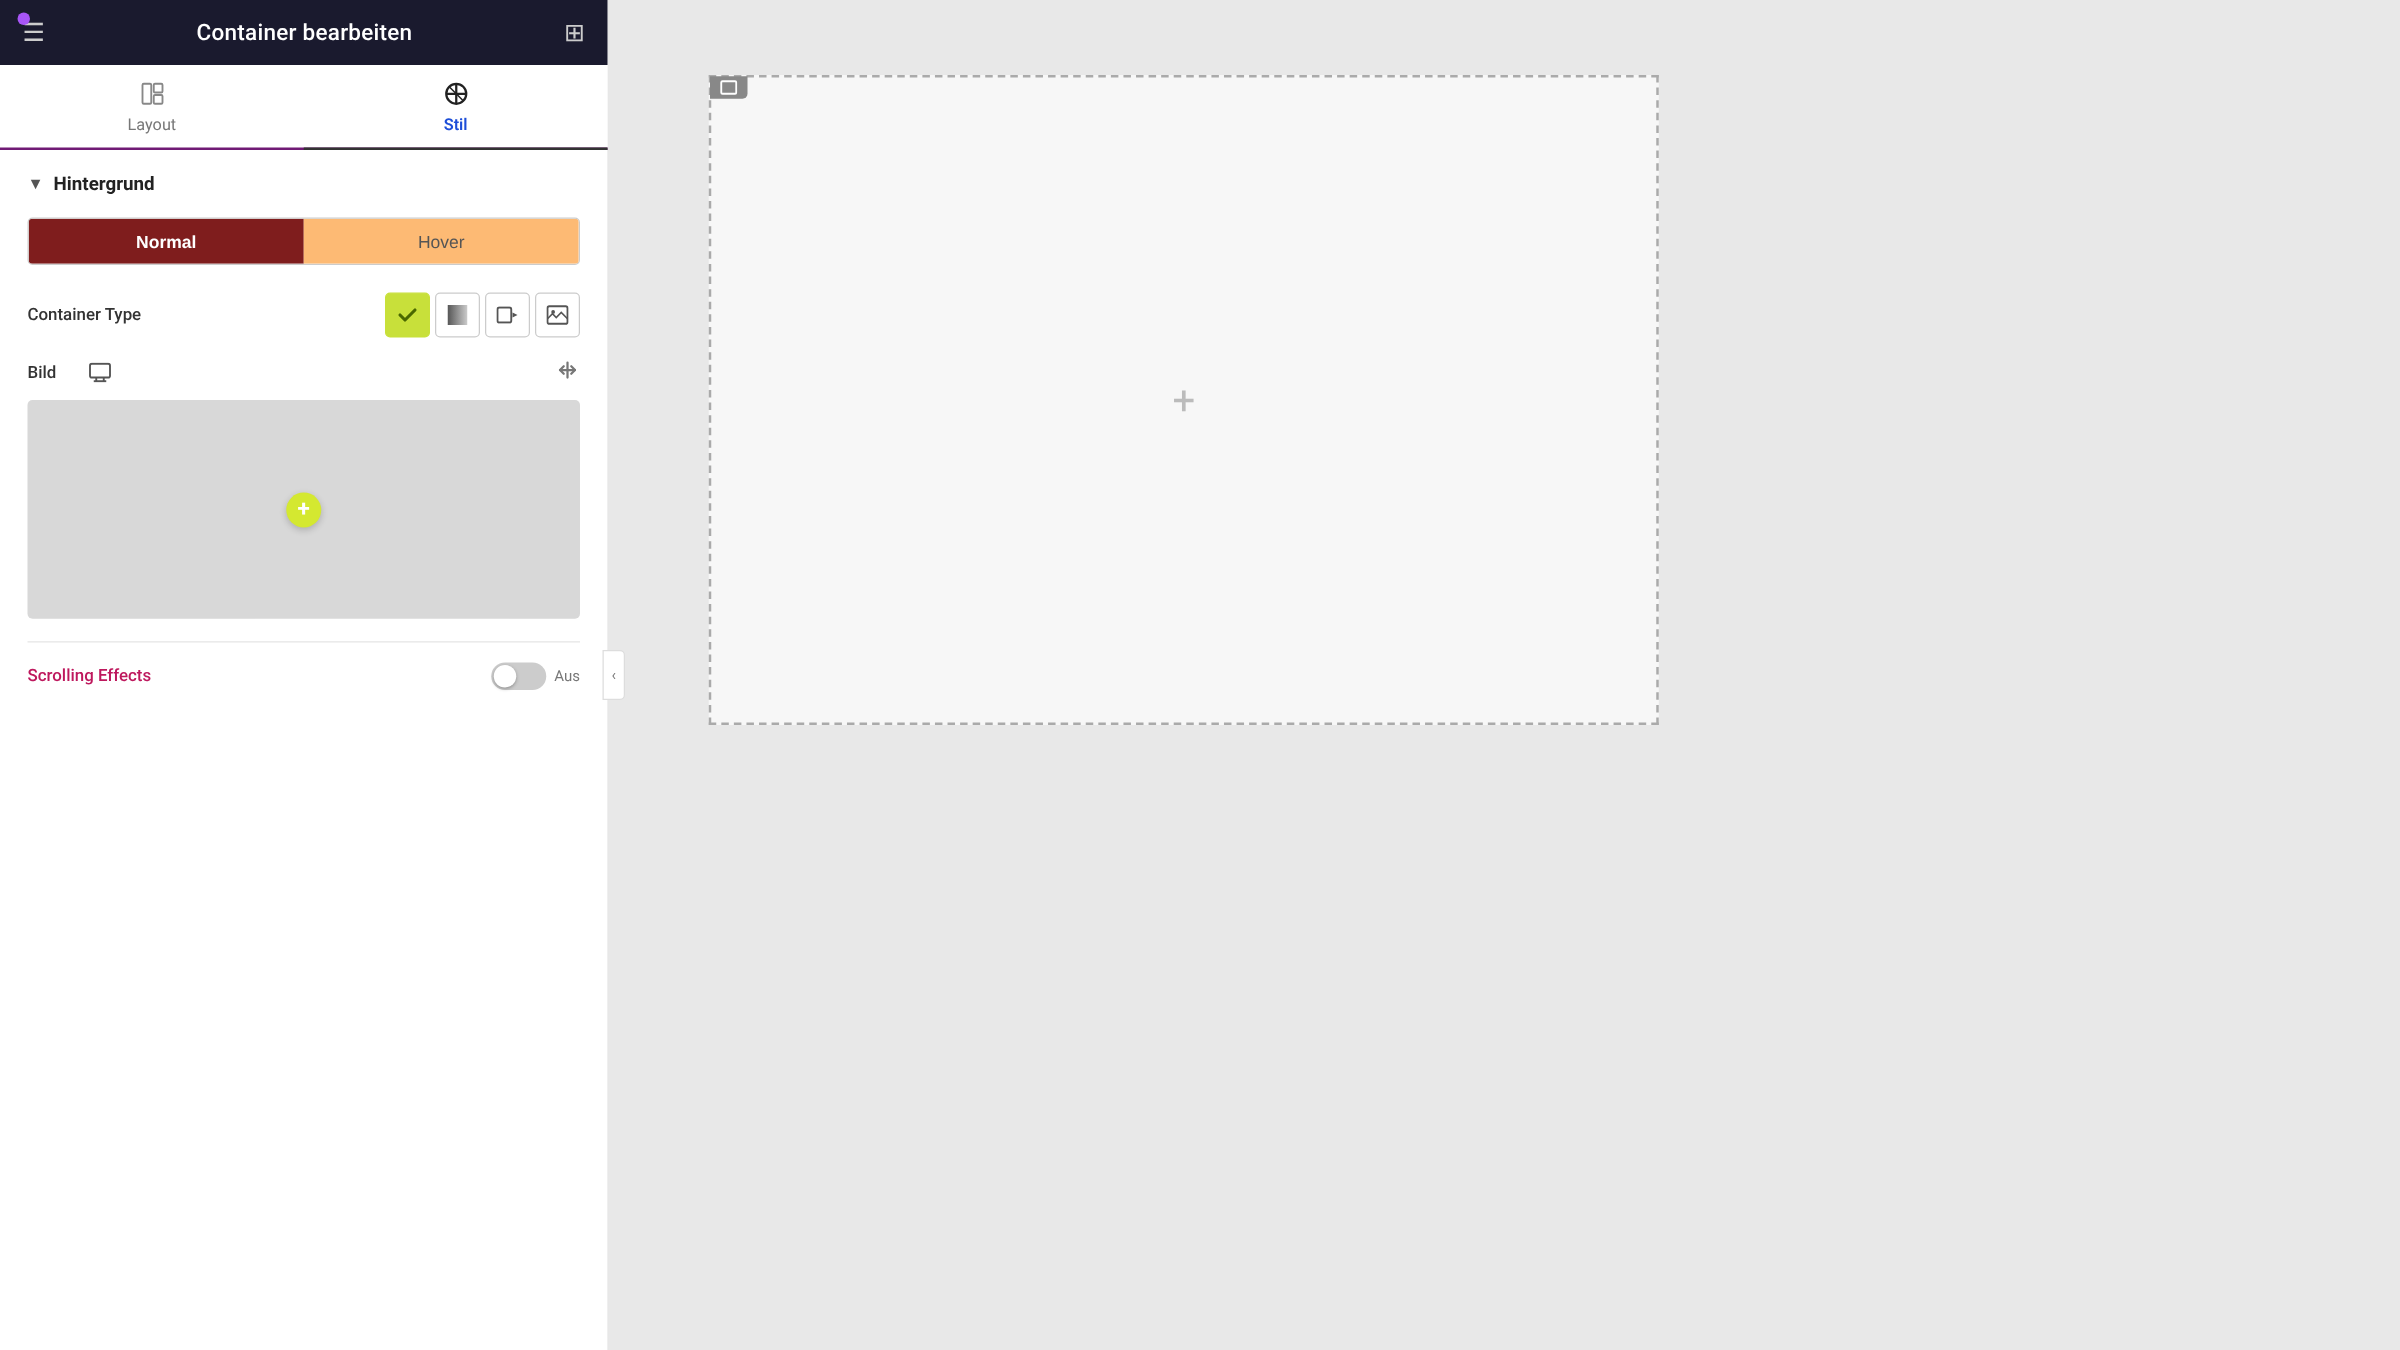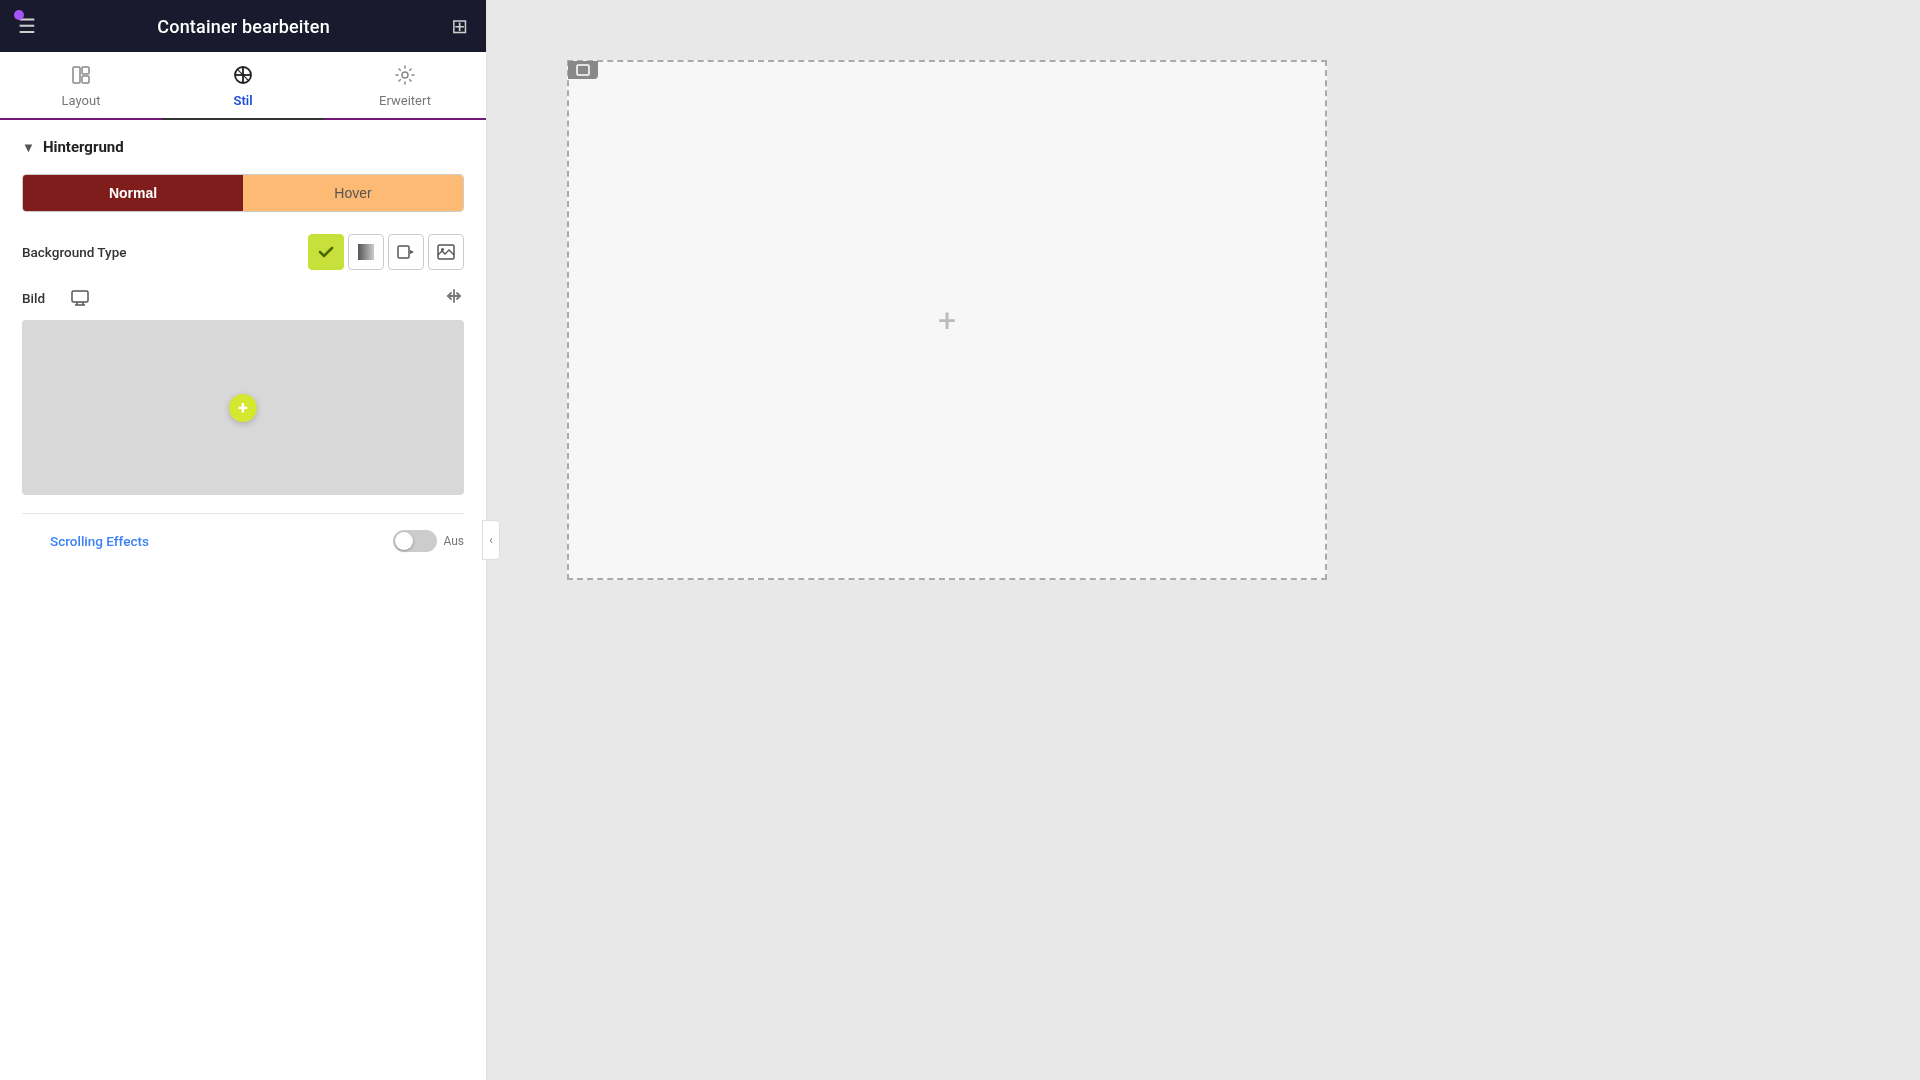--- a/index.html
+++ b/index.html
@@ -218,21 +218,21 @@
       border-top: 1px solid #e5e5e5;
       margin: 6px 0 16px;
     }
 
     
     .scrolling-row {
       display: flex;
       align-items: center;
       justify-content: space-between;
     }
-    .scrolling-label { font-size: 13.5px; color: #3b82f6; font-weight: 500; margin-left: 28px; }
+    .scrolling-label { font-size: 13.5px; color: #be185d; font-weight: 500; }
     .toggle-switch {
       display: flex;
       align-items: center;
       gap: 6px;
     }
     .switch-track {
       width: 44px;
       height: 22px;
       background: #ccc;
       border-radius: 11px;
@@ -343,45 +343,36 @@
       <span class="tab-icon">
         <svg width="22" height="22" viewBox="0 0 22 22" fill="none" xmlns="http://www.w3.org/2000/svg">
           <circle cx="11" cy="11" r="8" stroke="#222" stroke-width="1.8" fill="none"></circle>
           <path d="M11 3 Q11 11 11 19" stroke="#222" stroke-width="1.8"></path>
           <path d="M3 11 Q11 11 19 11" stroke="#222" stroke-width="1.8"></path>
           <path d="M5.2 5.2 Q11 11 16.8 16.8" stroke="#222" stroke-width="1.2"></path>
         </svg>
       </span>
       <span>Stil</span>
     </div>
-    <div class="tab-item">
-      <span class="tab-icon">
-        <svg width="22" height="22" viewBox="0 0 22 22" fill="none" xmlns="http://www.w3.org/2000/svg">
-          <circle cx="11" cy="11" r="3" stroke="#888" stroke-width="1.5" fill="none"></circle>
-          <path d="M11 2v2M11 18v2M2 11h2M18 11h2M4.93 4.93l1.41 1.41M15.66 15.66l1.41 1.41M4.93 17.07l1.41-1.41M15.66 6.34l1.41-1.41" stroke="#888" stroke-width="1.5" stroke-linecap="round"></path>
-        </svg>
-      </span>
-      <span>Erweitert</span>
-    </div>
   </div>
 
   <div class="panel-content">
 
     <div class="section-header">
       <span class="section-arrow">▼</span>
       <span class="section-title">Hintergrund</span>
     </div>
 
     <div class="toggle-group">
       <button class="toggle-btn active">Normal</button>
       <button class="toggle-btn">Hover</button>
     </div>
 
     <div class="control-row">
-      <span class="control-label">Background Type</span>
+      <span class="control-label">Container Type</span>
       <div class="control-icons">
 
         <div class="ctrl-btn active-btn">
           <svg width="16" height="14" viewBox="0 0 16 14" fill="none">
             <polyline points="2,7 6,11 14,3" stroke="#4a6800" stroke-width="2.5" stroke-linecap="round" stroke-linejoin="round"></polyline>
           </svg>
         </div>
 
         <div class="ctrl-btn">
           <svg width="16" height="16" viewBox="0 0 16 16">

